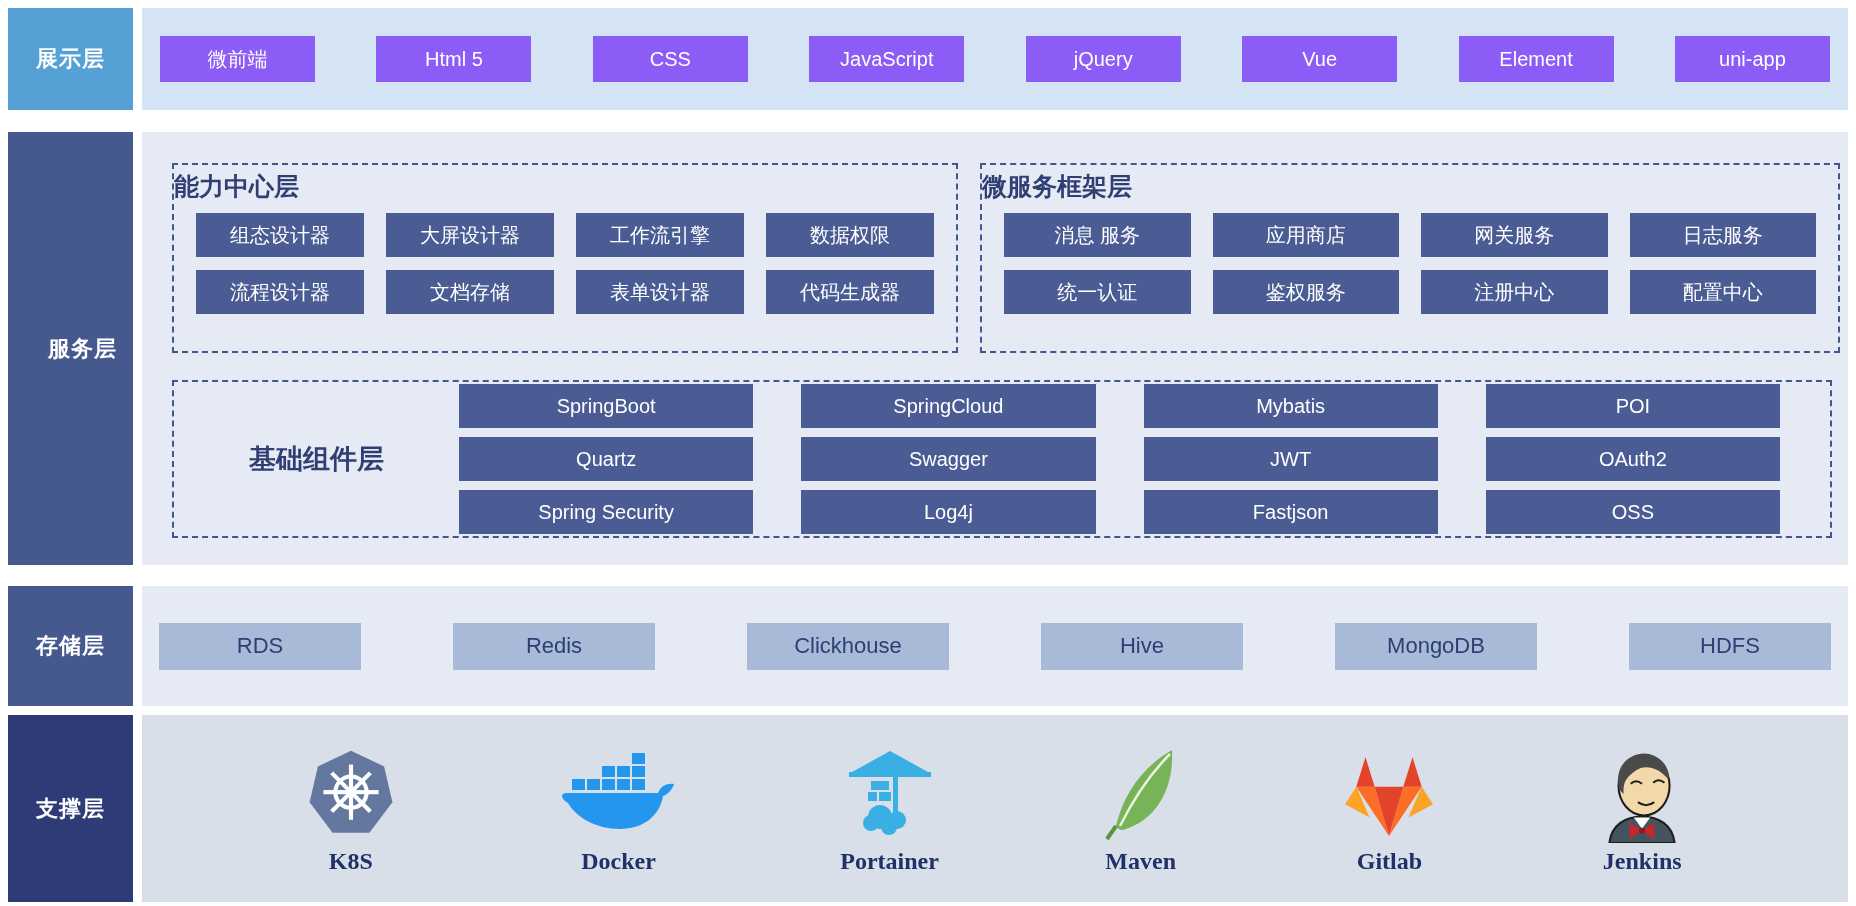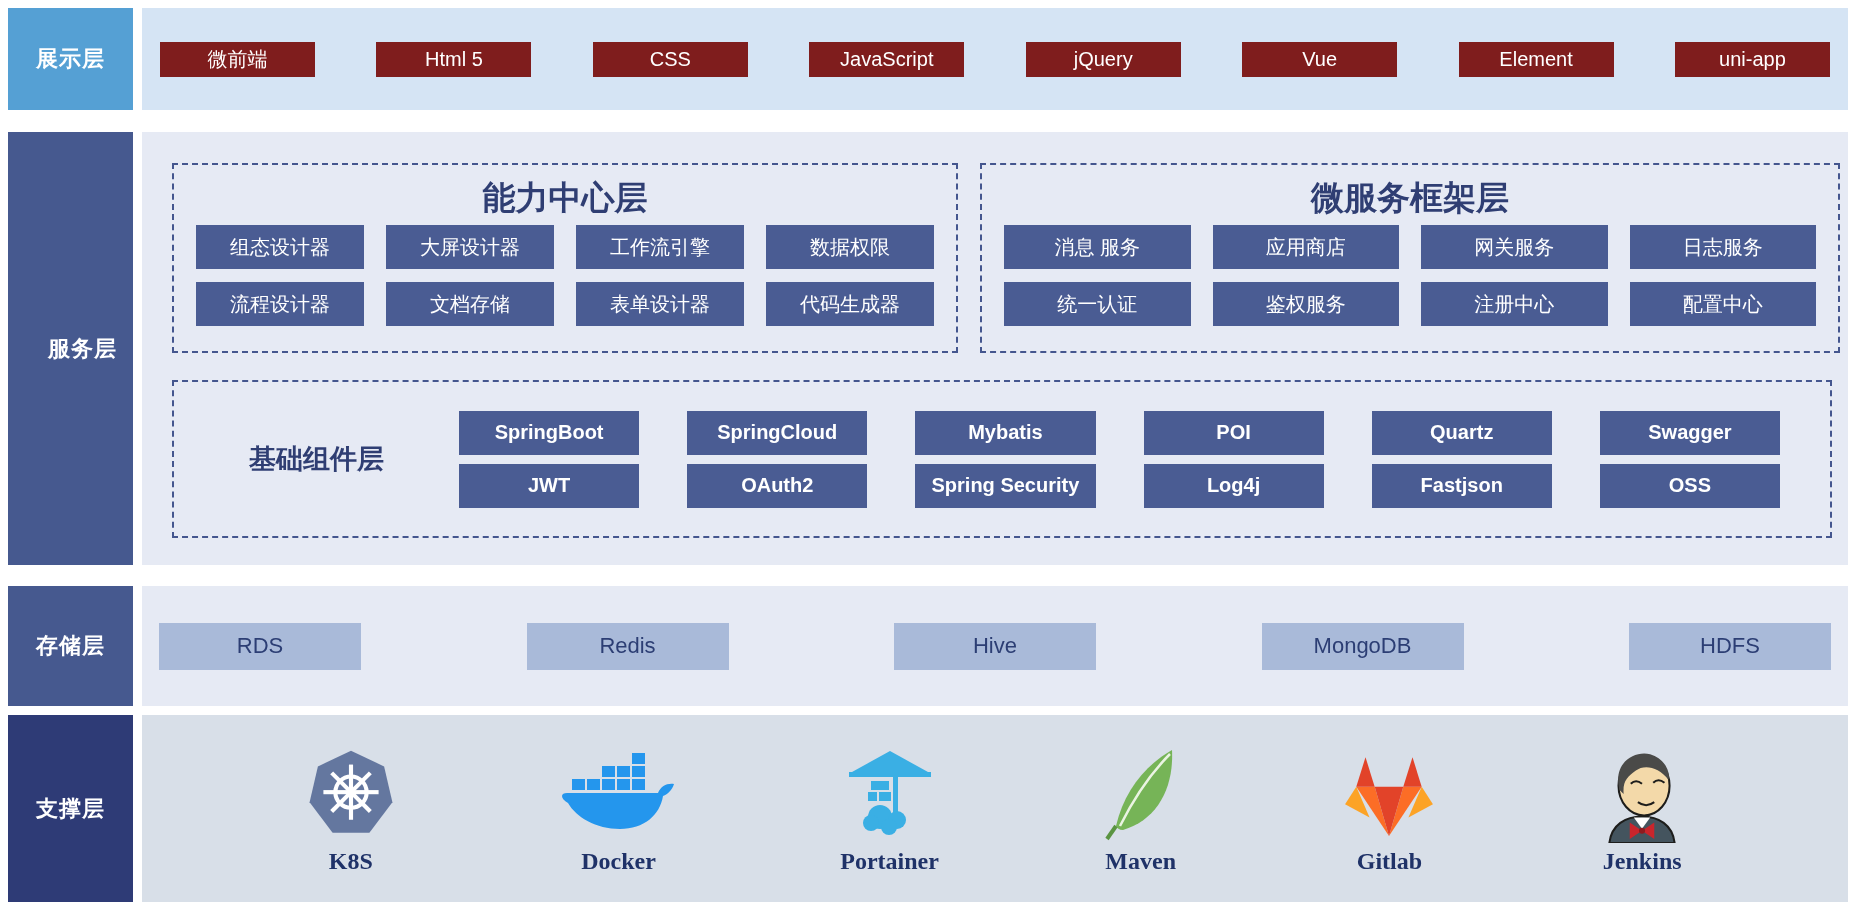--- a/index.html
+++ b/index.html
@@ -21,57 +21,57 @@
 
   
   .row-presentation { height:102px; }
   .row-presentation .side { background:#55A0D4; }
   .row-presentation .content {
     background:#D5E4F4;
     display:flex; align-items:center; justify-content:space-between;
     padding:0 18px;
   }
   .chip-blue {
-    background:#7f1d1d; color:#fff;
-    width:155px; height:35px;
+    background:#8b5cf6; color:#fff;
+    width:155px; height:46px;
     display:flex; align-items:center; justify-content:center;
     font-size:20px;
   }
 
   
   .row-service { height:433px; margin-top:22px; }
   .row-service .side { background:#46598F;padding-left:24px; }
   .row-service .content { background:#E6EAF4; padding:31px 8px 0 30px; }
 
   .service-boxes { display:flex; gap:22px; }
   .dashed-box { border:2px dashed #44568E; }
   .box-capability { width:786px; height:190px; }
   .box-micro { flex:1; height:190px; }
   .box-title {
-    text-align:center; color:#2F3E73; font-weight:bold; font-size:33px;
-    margin-top:16px; height:44px; line-height:34px;
+    text-align:left; color:#2F3E73; font-weight:bold; font-size:25px;
+    margin-top:4px; height:44px; line-height:34px;
   }
   .box-grid {
     display:grid; grid-template-columns:repeat(4,1fr);
     column-gap:22px; row-gap:13px; padding:0 22px;
   }
   .chip-dark {
     background:#4A5C93; color:#fff; height:44px;
     display:flex; align-items:center; justify-content:center;
     font-size:20px; white-space:nowrap;
   }
 
   .box-base { margin-top:27px; width:1660px; height:158px; display:flex; align-items:center; }
   .base-title {
     width:285px; flex:0 0 285px; text-align:center;
     color:#2F3E73; font-weight:bold; font-size:27px;
   }
   .base-grid {
-    flex:1; display:grid; grid-template-columns:repeat(6,1fr);
-    column-gap:48px; row-gap:9px; padding-right:50px;font-weight:bold;
+    flex:1; display:grid; grid-template-columns:repeat(4,1fr);
+    column-gap:48px; row-gap:9px; padding-right:50px;
   }
 
   
   .row-storage { height:120px; margin-top:21px; }
   .row-storage .side { background:#46598F; }
   .row-storage .content {
     background:#E6EAF4;
     display:flex; align-items:center; justify-content:space-between;
     padding:0 17px;
   }
@@ -161,20 +161,21 @@
         </div>
       </div>
     </div>
   </div>
 
   <div class="row row-storage">
     <div class="side">存储层</div>
     <div class="content">
       <div class="chip-storage">RDS</div>
       <div class="chip-storage">Redis</div>
+      <div class="chip-storage">Clickhouse</div>
       <div class="chip-storage">Hive</div>
       <div class="chip-storage">MongoDB</div>
       <div class="chip-storage">HDFS</div>
     </div>
   </div>
 
   <div class="row row-support">
     <div class="side">支撑层</div>
     <div class="content">
 

